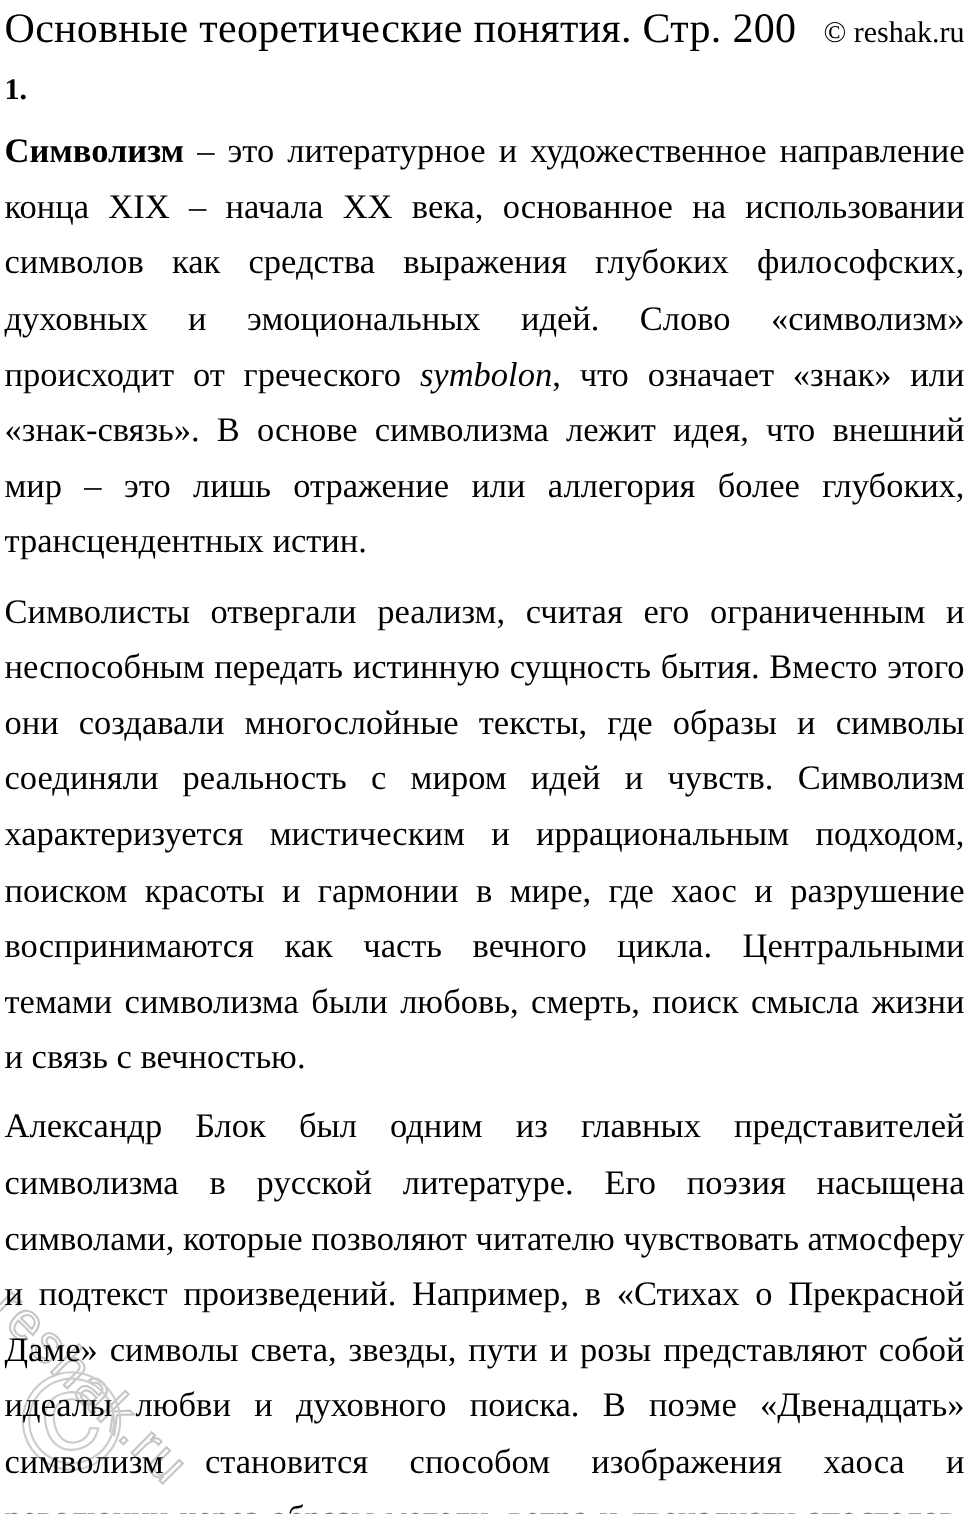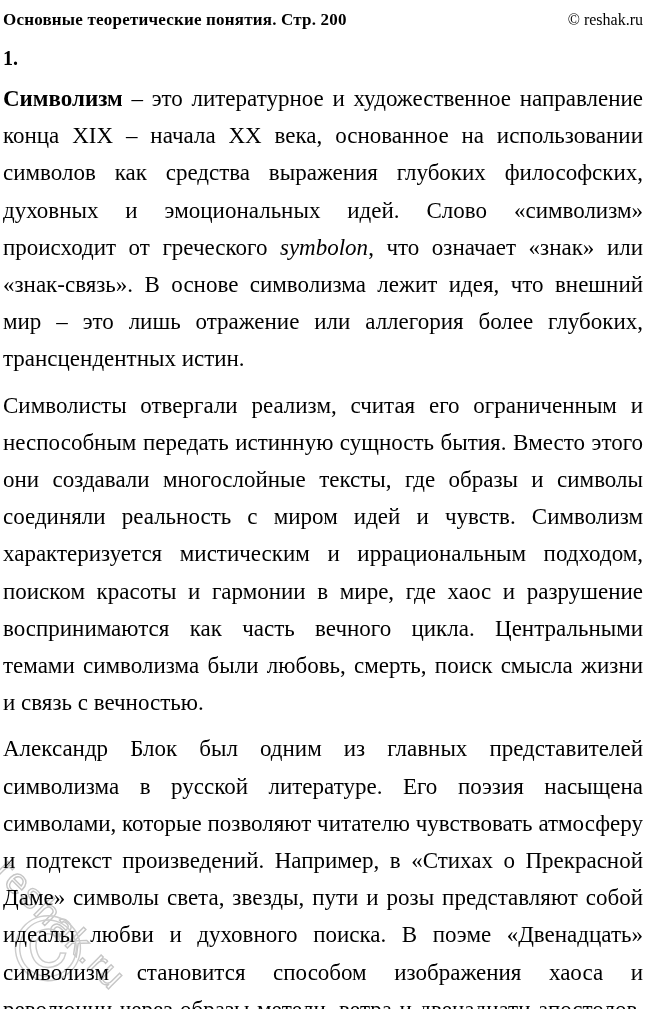--- a/index.html
+++ b/index.html
@@ -28,26 +28,26 @@
     z-index: 1;
   }
   .header-row {
     display: flex;
     justify-content: space-between;
     align-items: baseline;
     line-height: 28px;
     margin-bottom: 10px;
   }
   .page-title {
-    font-weight: bold;
-    font-size: 17px;
+    font-weight: normal;
+    font-size: 28px;
     letter-spacing: 0.2px;
   }
   .copyright {
-    font-size: 16px;
+    font-size: 20px;
   }
   .item-number {
     font-weight: bold;
     font-size: 20px;
     line-height: 28px;
     margin-bottom: 8px;
   }
   .para {
     font-size: 23px;
     line-height: 37.2px;

